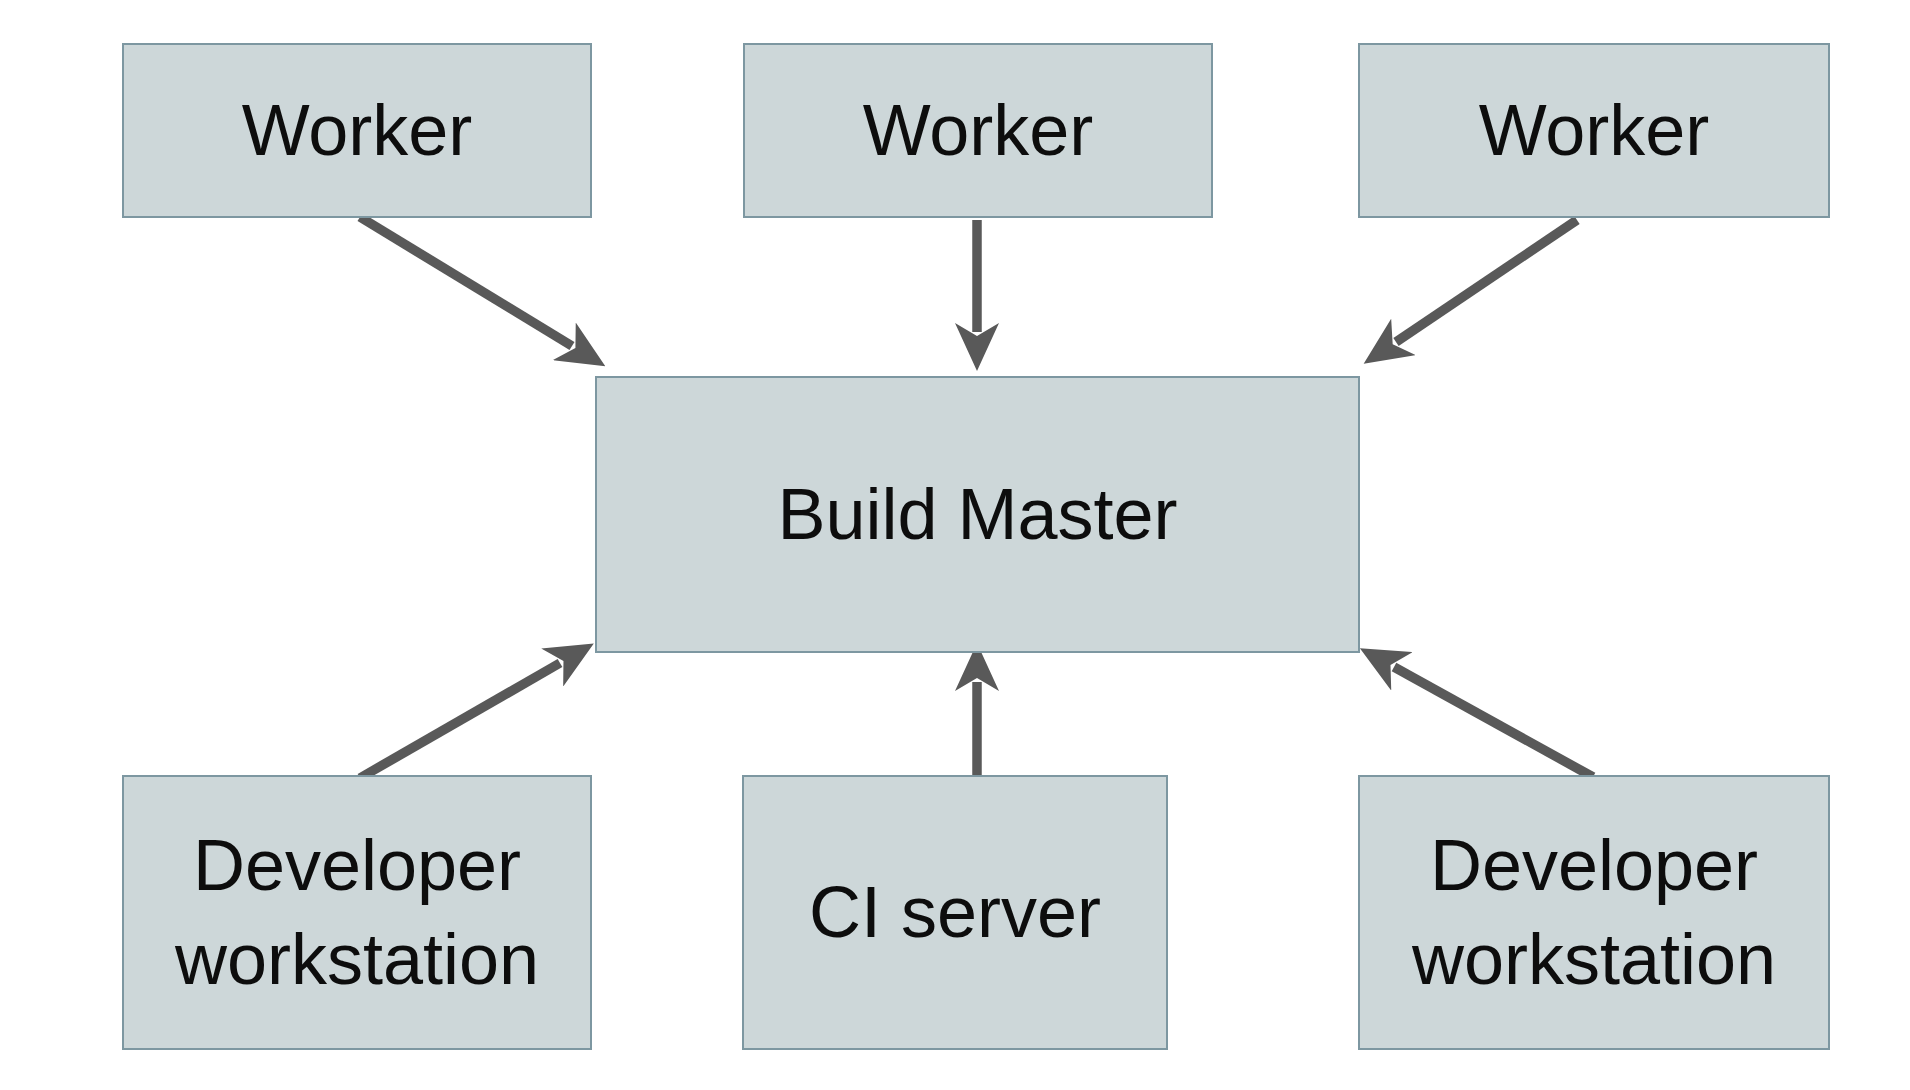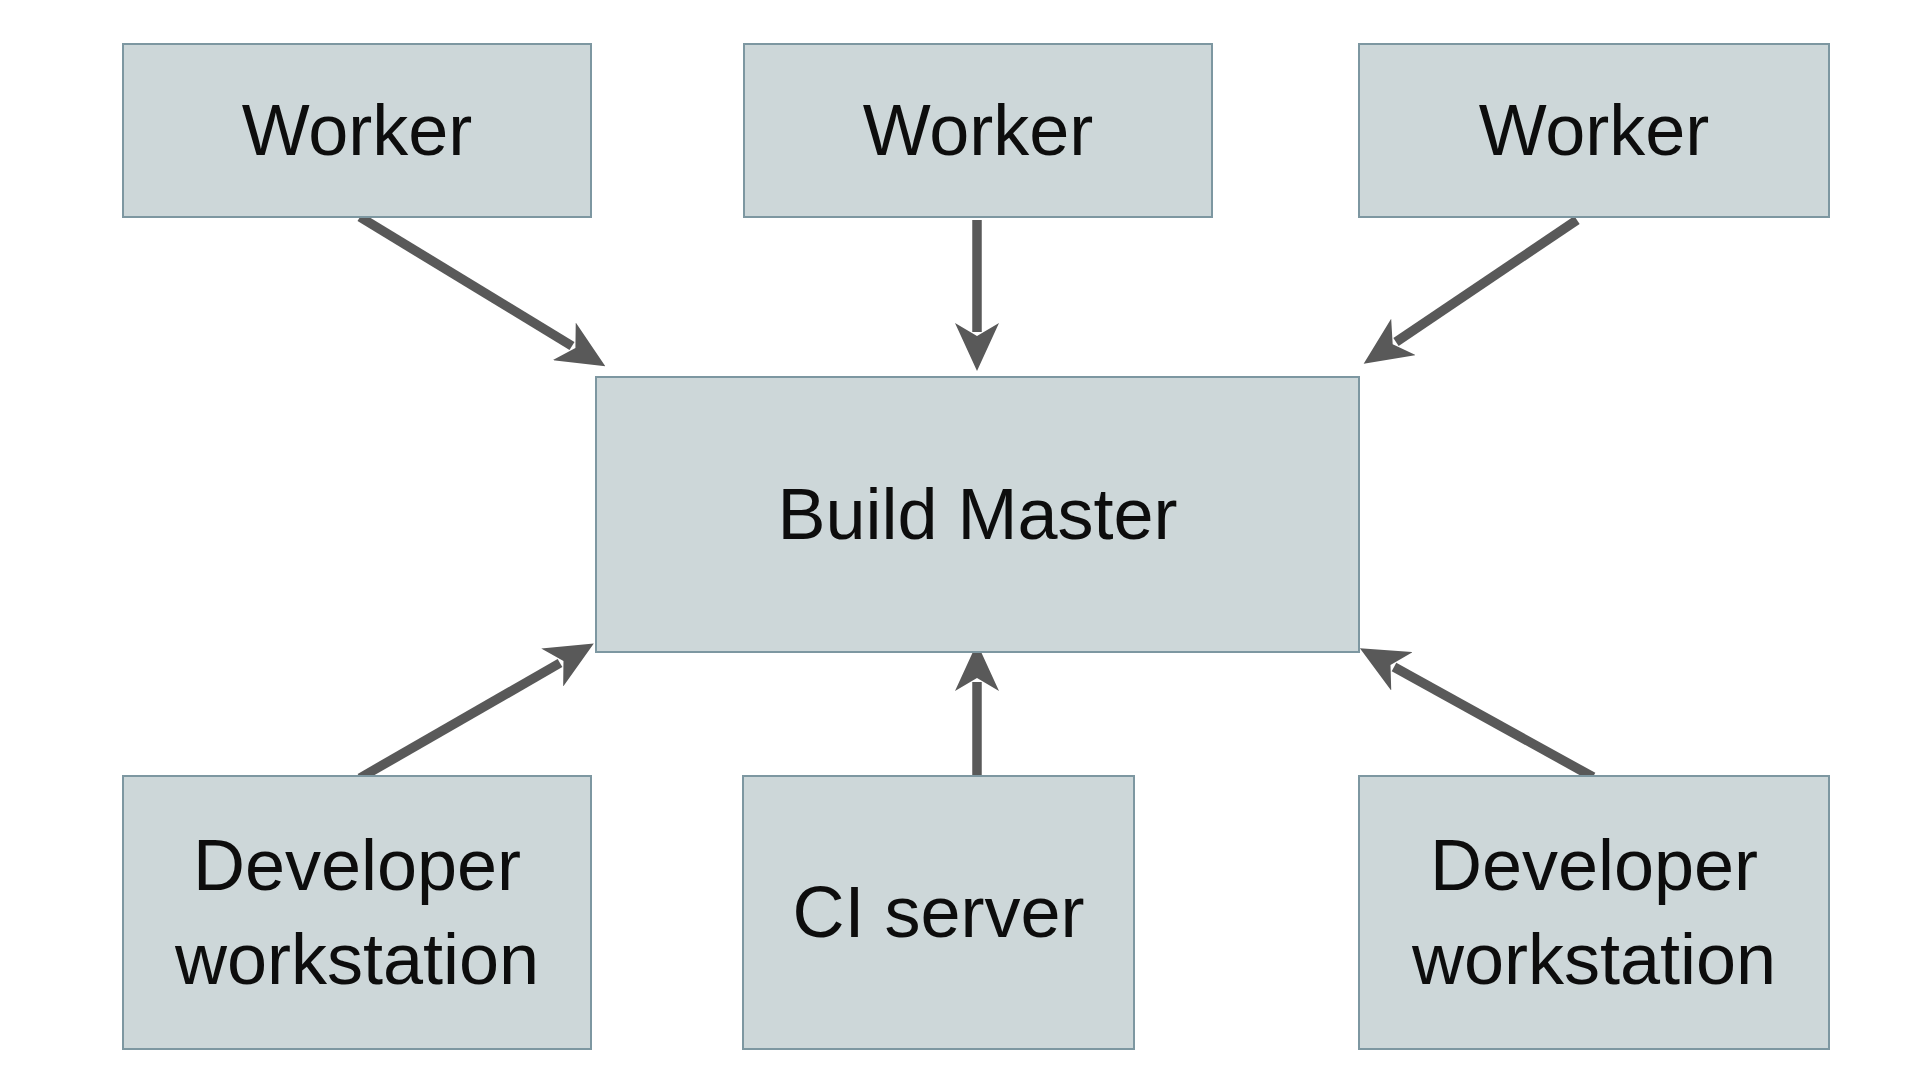--- a/index.html
+++ b/index.html
@@ -27,21 +27,21 @@
     align-items: center;
     justify-content: center;
     text-align: center;
     padding: 0 38px;
   }
   #node-worker-1   { left: 122px;  top: 43px;  width: 470px; height: 175px; }
   #node-worker-2   { left: 743px;  top: 43px;  width: 470px; height: 175px; }
   #node-worker-3   { left: 1358px; top: 43px;  width: 472px; height: 175px; }
   #node-build-master { left: 595px; top: 368px; width: 765px; height: 277px; margin-top: 8px; }
   #node-developer-workstation-1 { left: 122px;  top: 775px; width: 470px; height: 275px; }
-  #node-ci-server               { left: 742px;  top: 775px; width: 393px; height: 275px; }
+  #node-ci-server               { left: 742px;  top: 775px; width: 426px; height: 275px; }
   #node-developer-workstation-2 { left: 1358px; top: 775px; width: 472px; height: 275px; }
 
   svg.arrows-layer {
     position: absolute;
     left: 0;
     top: 0;
     width: 1910px;
     height: 1090px;
     pointer-events: none;
   }

